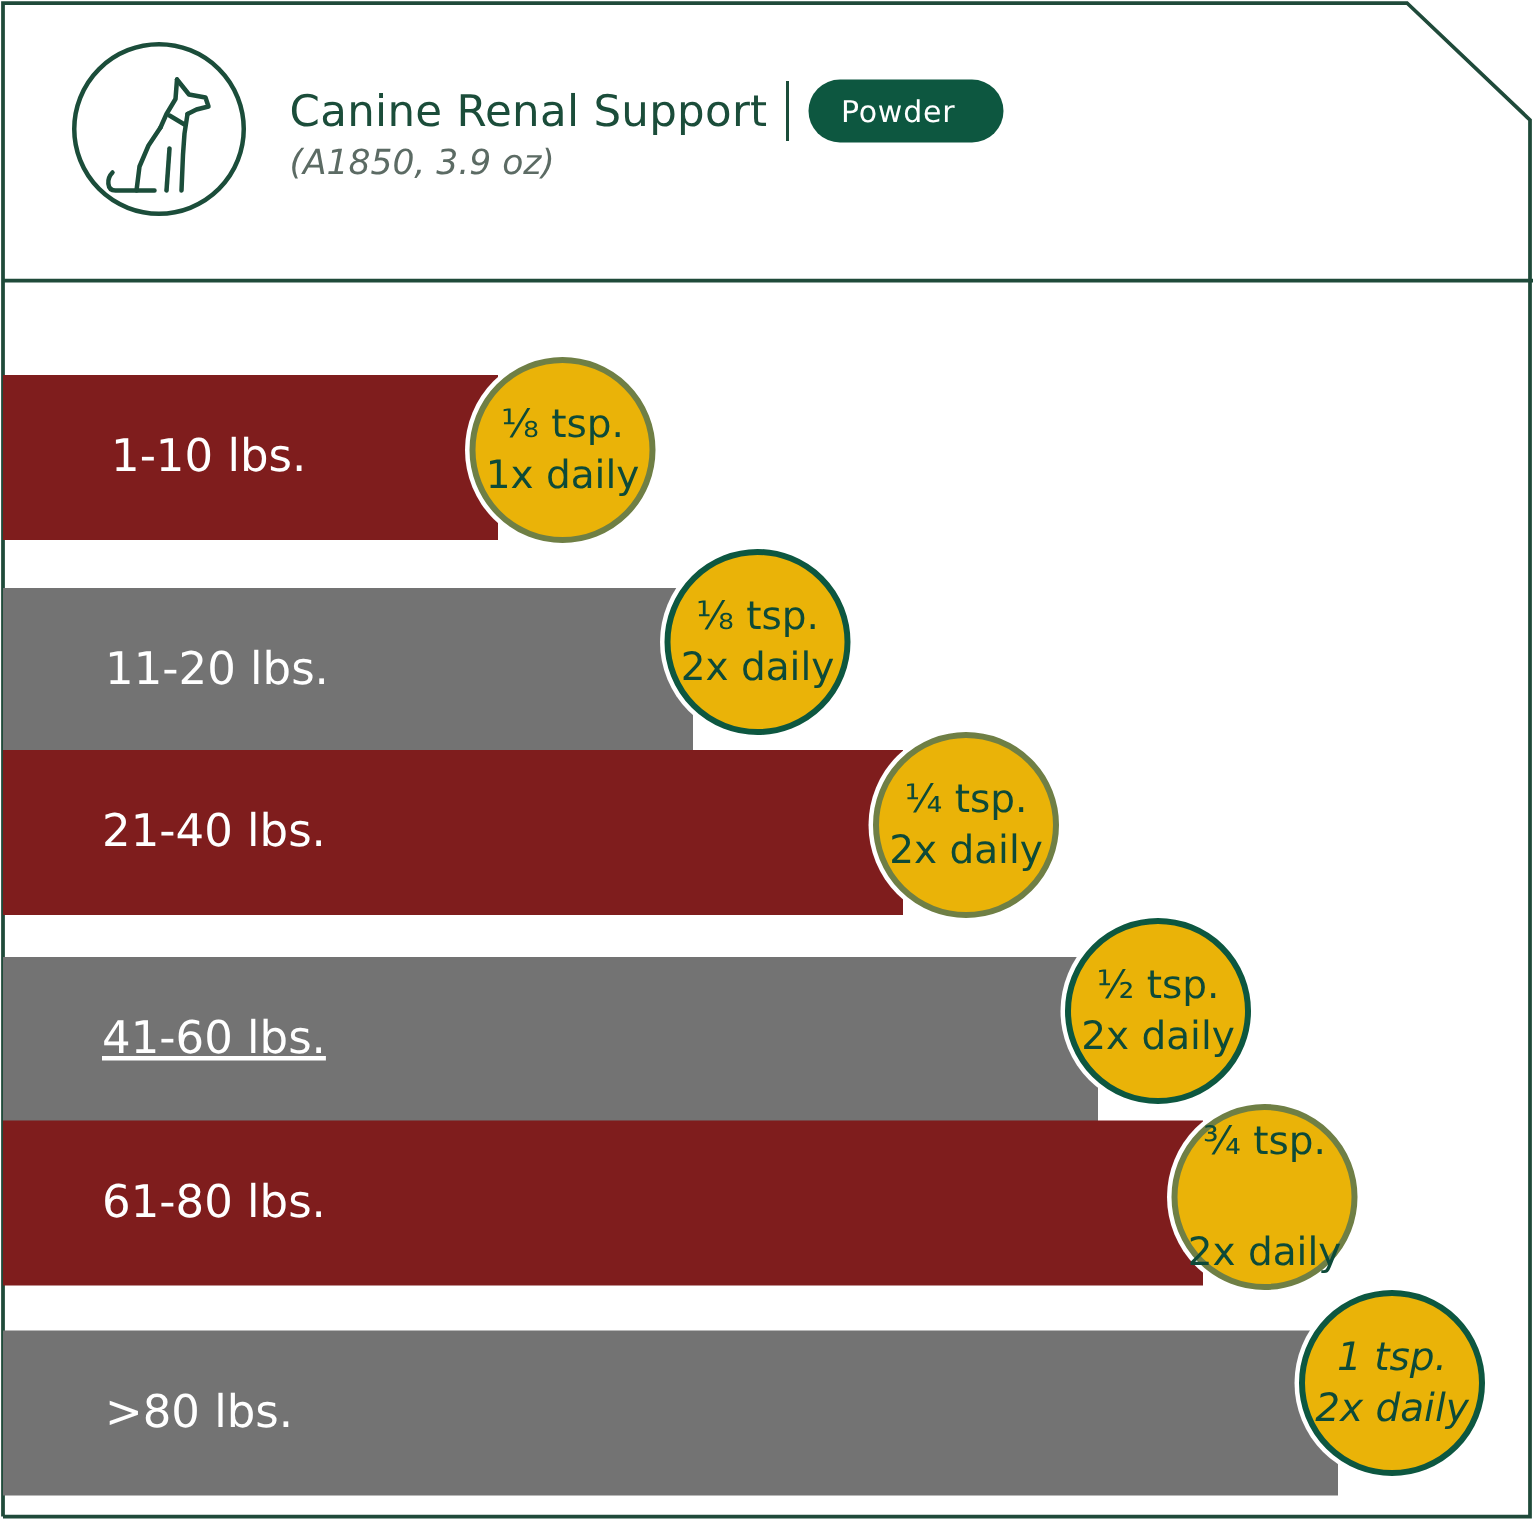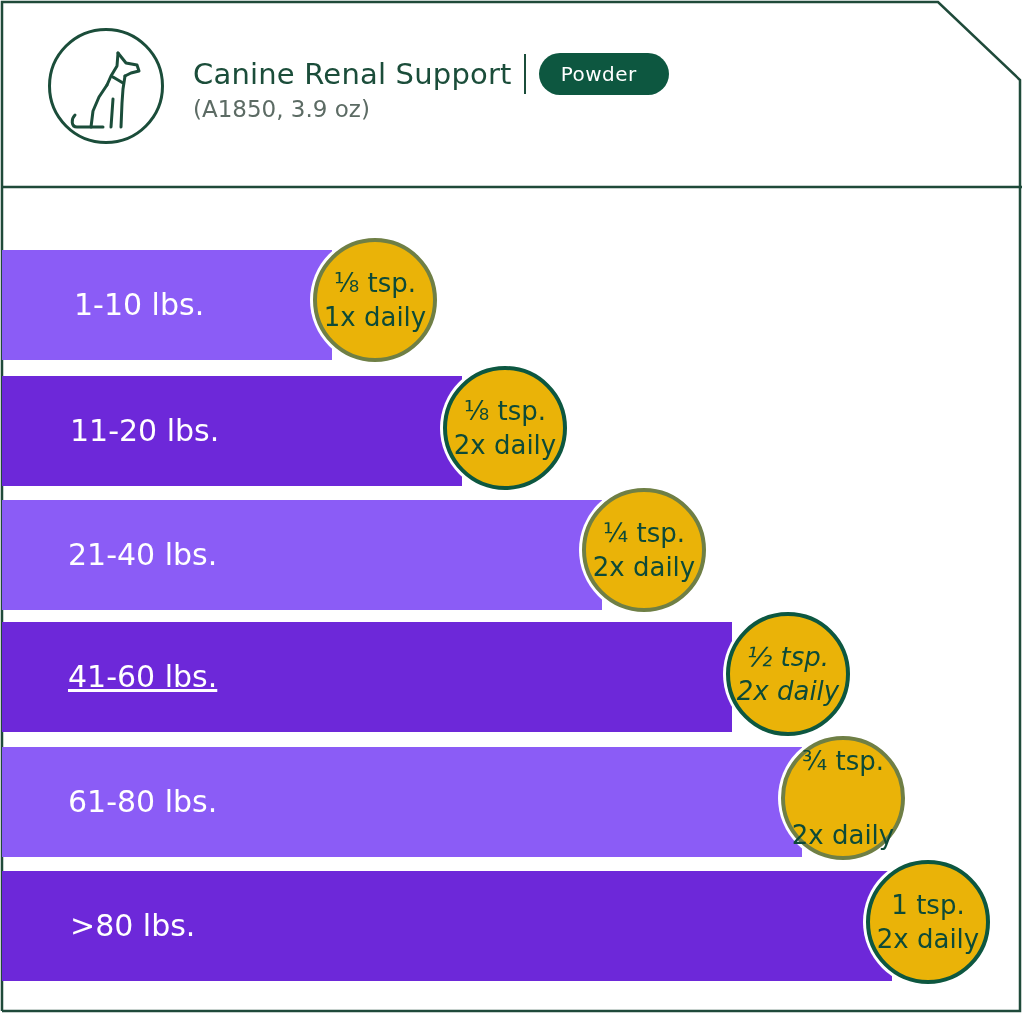--- a/index.html
+++ b/index.html
@@ -9,31 +9,31 @@
   .header { position: absolute; left: 0; top: 0; width: 1024px; height: 188px; }
   .logo-circle { position: absolute; left: 48px; top: 28px; width: 116px; height: 116px;
                  border: 3px solid #1b4d3a; border-radius: 50%; box-sizing: border-box; }
   .logo-circle svg { position: absolute; left: 0; top: 0; }
   .title-line { position: absolute; left: 193px; top: 52px; height: 44px; display: flex; align-items: center; }
   .title { font-size: 29px; color: #1b4d3a; letter-spacing: 0.2px; white-space: nowrap; }
   .sep { width: 2px; height: 40px; background: #1b4d3a; margin: 0 13px 0 12px; }
   .badge { background: #0d5740; color: #ffffff; font-size: 20px; border-radius: 22px;
            height: 42px; line-height: 42px; padding: 0 32px 0 22px; letter-spacing: 0.5px; }
   .subtitle { position: absolute; left: 193px; top: 96px; font-size: 23px; color: #5c6b64;
-              font-family: "DejaVu Sans", sans-serif; }
+              font-style: italic; font-family: "DejaVu Sans", sans-serif; }
   .row { position: absolute; left: 2px; height: 110px; }
   .bar { position: absolute; left: 0; top: 0; height: 110px; }
   .bar-label { position: absolute; left: 68px; top: 0; height: 110px; line-height: 110px;
                color: #ffffff; font-size: 30px; white-space: nowrap; }
   .dose { position: absolute; width: 124px; height: 124px; border-radius: 50%; background: #eab308;
           box-sizing: border-box; border: 4px solid; display: flex; flex-direction: column;
           align-items: center; justify-content: center; box-shadow: 0 0 0 3px #ffffff; }
   .dose span { display: block; font-size: 26px; line-height: 34px; color: #0d4a38; white-space: nowrap; }
-  .olive { background: #8b5cf6; }
-  .green { background: #6d28d9; }
+  .olive { background: #7f1d1d; }
+  .green { background: #737373; margin-top: 16px; }
   .olive-ring { border-color: #6f7f45; }
   .green-ring { border-color: #0d5740; }
 </style>
 </head>
 <body>
 
 <svg class="frame" width="1024" height="1014" viewBox="0 0 1024 1014">
   <polyline points="2,1011 2,2 938,2 1020,80 1020,1011 2,1011" fill="none" stroke="#1f4a3a" stroke-width="2.5"></polyline>
   <line x1="2" y1="187" x2="1022" y2="187" stroke="#1f4a3a" stroke-width="2.5"></line>
 </svg>
@@ -92,37 +92,37 @@
   <div class="dose olive-ring" style="left:580px; top:-12px;">
     <span>¼ tsp.</span>
     <span>2x daily</span>
   </div>
 </div>
 
 <div class="row" style="top:622px; width:1000px;">
   <div class="bar green" style="width:730px;">
     <span class="bar-label" style="left:66px;text-decoration:underline;">41-60 lbs.</span>
   </div>
-  <div class="dose green-ring" style="left:724px; top:-10px;font-style:italic;">
+  <div class="dose green-ring" style="left:708px; top:-10px;">
     <span>½ tsp.</span>
     <span>2x daily</span>
   </div>
 </div>
 
 <div class="row" style="top:747px; width:1000px;">
   <div class="bar olive" style="width:800px;">
     <span class="bar-label" style="left:66px;">61-80 lbs.</span>
   </div>
   <div class="dose olive-ring" style="left:779px; top:-11px;gap:40px;">
     <span>¾ tsp.</span>
     <span>2x daily</span>
   </div>
 </div>
 
 <div class="row" style="top:871px; width:1000px;">
   <div class="bar green" style="width:890px;">
     <span class="bar-label" style="left:68px;">&gt;80 lbs.</span>
   </div>
-  <div class="dose green-ring" style="left:864px; top:-11px;">
+  <div class="dose green-ring" style="left:864px; top:-11px;font-style:italic;">
     <span>1 tsp.</span>
     <span>2x daily</span>
   </div>
 </div>
 
 </body></html>

